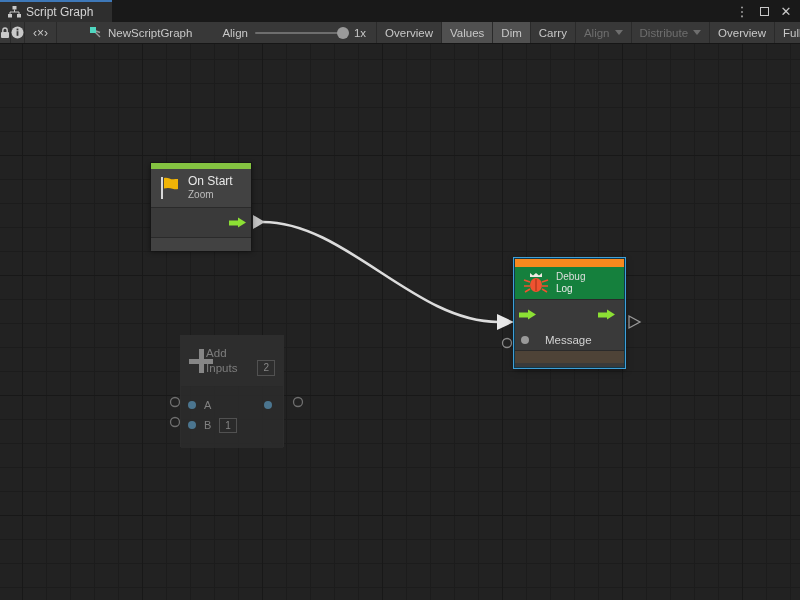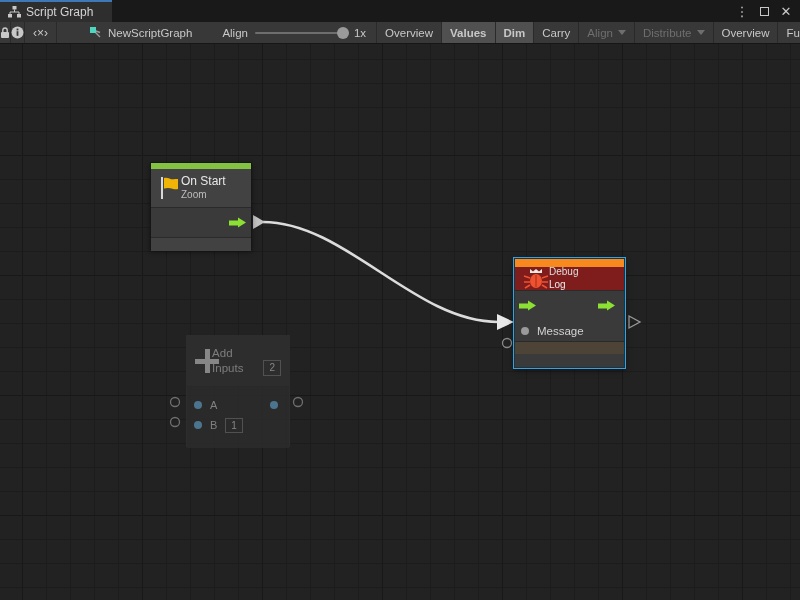--- a/index.html
+++ b/index.html
@@ -16,21 +16,21 @@
   .win-controls { position:absolute; right:0; top:0; height:22px; display:flex; align-items:center; gap:6px; padding-right:6px; color:#c8c8c8; }
   .wc { width:16px; height:16px; display:flex; align-items:center; justify-content:center; font-size:13px; color:#c8c8c8; cursor:default; }
   .wc.max-box span { display:block; width:9px; height:9px; border:1.5px solid #c8c8c8; }
 
   
   .toolbar { position:absolute; left:0; top:22px; width:800px; height:22px; background:#383838;
              border-bottom:1px solid #161616; display:flex; align-items:stretch; color:#c8c8c8; font-size:11.5px; }
   .tbtn { display:flex; align-items:center; justify-content:center; padding:0 8px; border-right:1px solid #2a2a2a; cursor:default; white-space:nowrap; }
   .tbtn.icononly { width:23px; padding:0; }
   .tbtn.codebtn { width:69px; }
-  .tbtn.active { background:#505050;font-weight:bold; }
+  .tbtn.active { background:#505050; }
   .tbtn.disabled { color:#6e6e6e; }
   .tbtn.noborder { border-right:none; }
   .graphname { display:flex; align-items:center; gap:5px; padding:0 10px; margin-left:22px; }
   .zoomgroup { display:flex; align-items:center; gap:7px; padding:0 8px; margin-left:12px; border-right:1px solid #2a2a2a; padding-right:10px; }
   .slider { position:relative; width:92px; height:2px; background:#6e6e6e; border-radius:1px; }
   .slider .handle { position:absolute; right:-2px; top:-5px; width:12px; height:12px; border-radius:50%; background:#9a9a9a; }
   .caret { width:0; height:0; border-left:4px solid transparent; border-right:4px solid transparent;
            border-top:5px solid #6e6e6e; margin-left:5px; display:inline-block; }
 
   
@@ -41,53 +41,53 @@
       linear-gradient(90deg,#1c1c1c 1px,transparent 1px),
       linear-gradient(#1c1c1c 1px,transparent 1px);
     background-size:120px 120px,120px 120px,24px 24px,24px 24px;
     background-position:22px 0,0 111px,22px 0,0 15px;
   }
   .edges { position:absolute; left:0; top:0; width:800px; height:556px; pointer-events:none; }
 
   
   .node { position:absolute; border:1px solid #161616; box-shadow:0 2px 5px rgba(0,0,0,.45); }
   .colorbar { width:100%; }
-  .nheader { display:flex; align-items:center; padding:0 8px; }
+  .nheader { display:flex; align-items:center; gap:7px; padding:0 8px; }
   .ntitles { display:flex; flex-direction:column; justify-content:center; line-height:1.25; }
   .divider { height:1px; background:#2a2a2a; }
 
   
   .node-onstart { left:150px; top:118px; width:102px; height:88px; background:#3a3a3a; }
   .node-onstart .colorbar { height:6px; background:#84c341; }
   .node-onstart .nheader { height:38px; background:#424242; }
   .node-onstart .t1 { font-size:12px; color:#e8e8e8; }
   .node-onstart .t2 { font-size:10px; color:#bdbdbd; }
   .node-onstart .nbody { height:29px; position:relative; background:#3a3a3a; }
   .node-onstart .nfooter { height:13px; background:#424242; }
 
   
   .node-debug { left:514px; top:214px; width:111px; height:110px; background:#3a3a3a;
                 border:1px solid #10384a; box-shadow:0 0 0 1px #3f9fd8, 0 2px 6px rgba(0,0,0,.5); }
   .node-debug .colorbar { height:8px; background:#f8891e; }
-  .node-debug .nheader { height:23px; background:#7f1d1d; }
+  .node-debug .nheader { height:32px; background:#15803d; }
   .node-debug .t1 { font-size:10px; color:#dedede; }
   .node-debug .t2 { font-size:10px; color:#ececec; }
   .node-debug .nbody { height:30px; position:relative; background:#3a3a3a; }
   .node-debug .nmsg { height:20px; display:flex; align-items:center; gap:8px; padding-left:6px; background:#3a3a3a; }
   .node-debug .nfooter { height:12px; background:#4e4337; }
 
   .garrow { position:absolute; top:50%; transform:translateY(-50%); width:17px; height:11px; }
   .garrow .bar { position:absolute; left:0; top:3px; width:9px; height:5px; background:#8ce034; }
   .garrow .tip { position:absolute; right:0; top:0; width:0; height:0;
                  border-top:5.5px solid transparent; border-bottom:5.5px solid transparent; border-left:8px solid #8ce034; }
   .pdot { width:8px; height:8px; border-radius:50%; background:#9a9a9a; }
-  .msglabel { font-size:11.5px; color:#d2d2d2; }
-
-  
-  .node-add { left:186px; top:291px; width:104px; height:112px; background:#2a2a2a; border:1px solid #2f2f2f;
+  .msglabel { font-size:11.5px; color:#d2d2d2;margin-left:8px; }
+
+  
+  .node-add { left:180px; top:291px; width:104px; height:112px; background:#2a2a2a; border:1px solid #2f2f2f;
               box-shadow:none; opacity:.92; }
   .node-add .nheader { height:50px; background:#2f2f2f; gap:8px; }
   .plus { position:relative; width:24px; height:24px; }
   .plus:before, .plus:after { content:""; position:absolute; background:#8f8f8f; }
   .plus:before { left:10px; top:0; width:5px; height:24px; }
   .plus:after { left:0; top:10px; width:24px; height:5px; }
   .node-add .t1, .node-add .t2 { font-size:11.5px; color:#858585; }
   .tline { display:flex; align-items:center; gap:20px; }
   .vbox { border:1px solid #565656; color:#8f8f8f; font-size:10px; padding:1px 5px; min-width:14px; text-align:center; }
   .node-add .nbody { height:61px; background:#2b2b2b; position:relative; padding-top:8px; }

